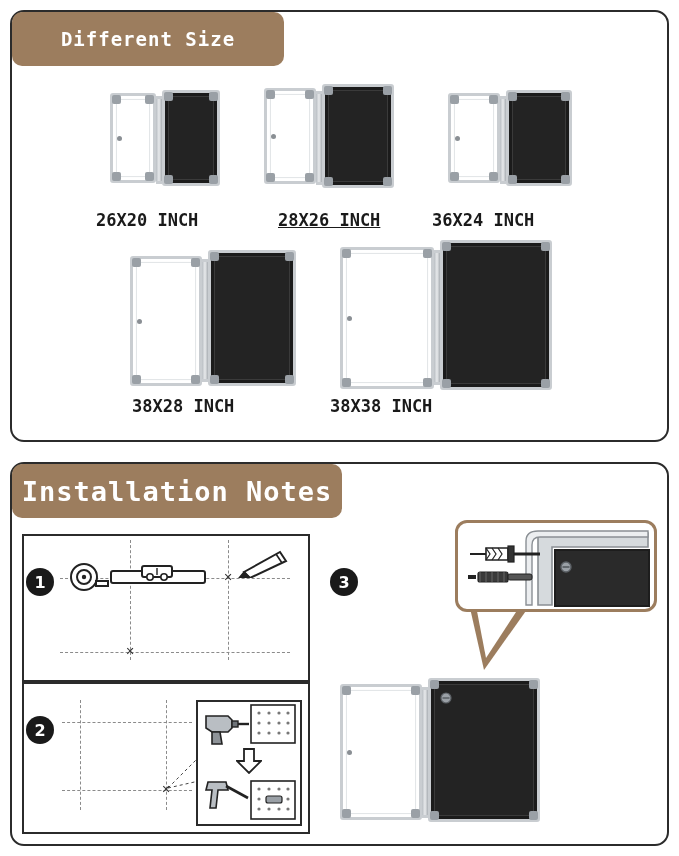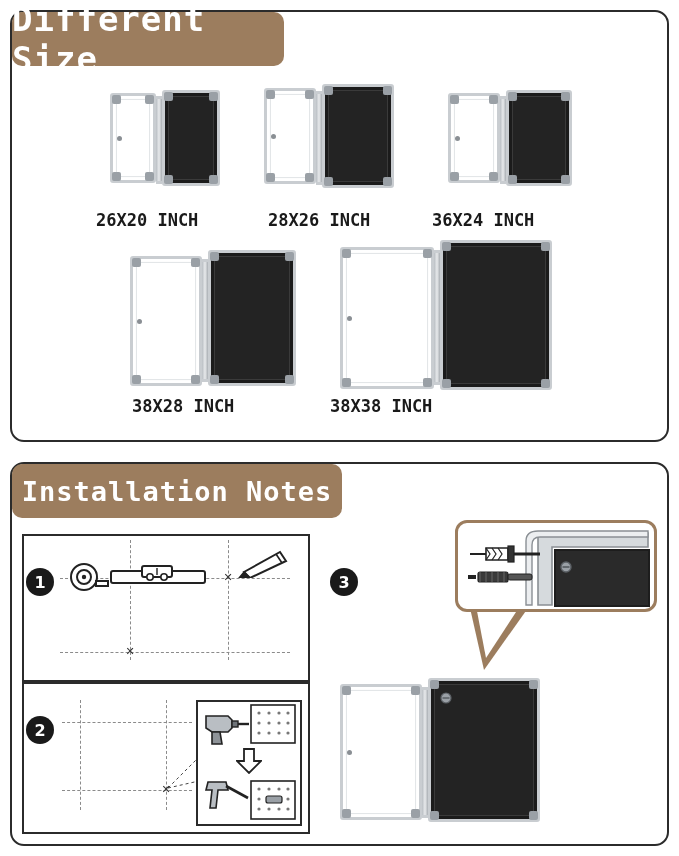--- a/index.html
+++ b/index.html
@@ -49,21 +49,21 @@
     align-items: center;
     justify-content: center;
     box-sizing: border-box;
     z-index: 5;
   }
   #tab-sizes {
     left: 12px;
     top: 12px;
     width: 272px;
     height: 54px;
-    font-size: 34px;
+    font-size: 19px;
   }
   #tab-install {
     left: 12px;
     top: 464px;
     width: 330px;
     height: 54px;
     font-size: 27px;
   }
 
   
@@ -267,21 +267,21 @@
     <span class="corner br"></span>
   </div>
   <div class="hinge" style="margin-top:9px; margin-bottom:5px;"></div>
   <div class="body" style="width:72px; height:104px; margin-top:2px;">
     <span class="corner tl"></span>
     <span class="corner tr"></span>
     <span class="corner bl"></span>
     <span class="corner br"></span>
   </div>
 </div>
-<div class="size-label" style="left:268px; top:210px; width:140px;">28X26 INCH</div>
+<div class="size-label" style="left:278px; top:210px; width:140px;text-decoration:underline;">28X26 INCH</div>
 
 <div class="board" style="left:448px; top:88px; height:100px;">
   <div class="door" style="width:52px; height:90px; margin-top:5px;">
     <span class="lock"></span>
     <span class="corner tl"></span>
     <span class="corner tr"></span>
     <span class="corner bl"></span>
     <span class="corner br"></span>
   </div>
   <div class="hinge" style="margin-top:8px; margin-bottom:4px;"></div>

